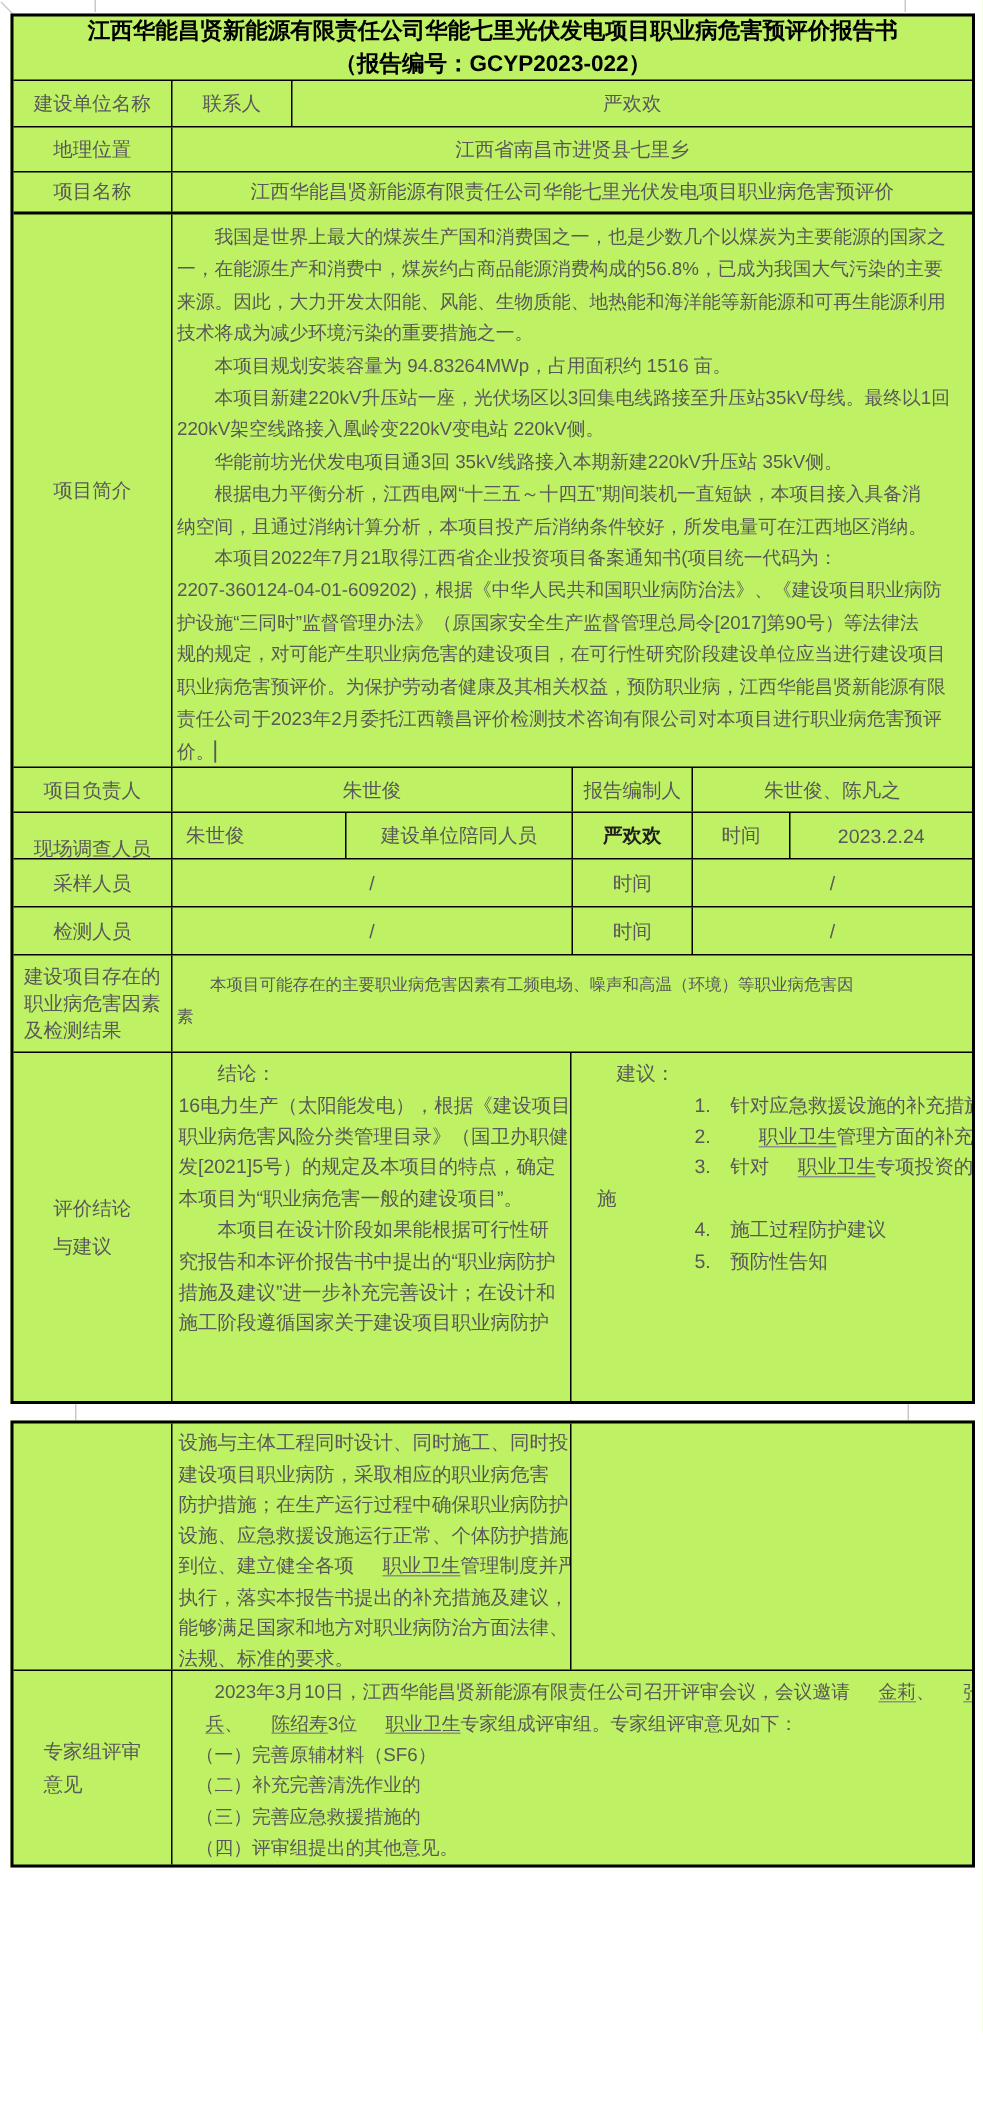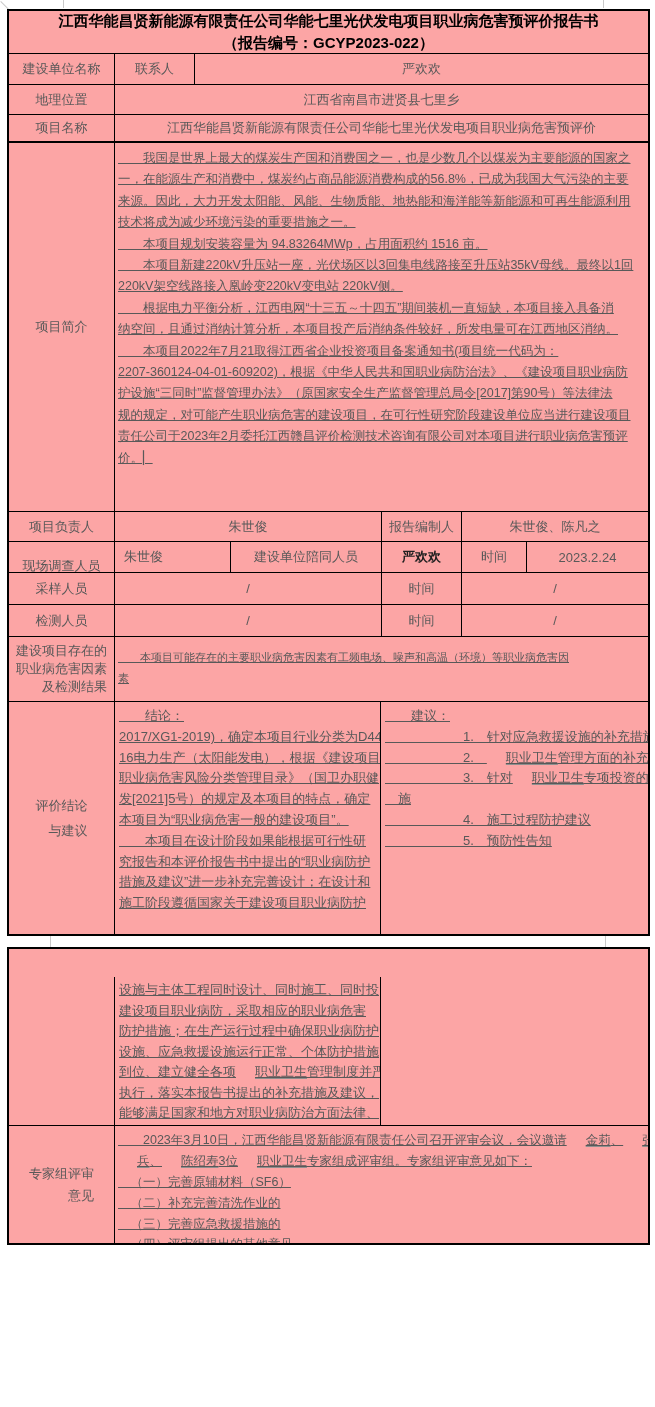--- a/index.html
+++ b/index.html
@@ -2,32 +2,32 @@
 <html><head>
 <meta charset="utf-8">
 <style>
   html,body{margin:0;padding:0;background:#fff;}
   .page{position:relative;width:655px;height:1407px;background:#ffffff;overflow:hidden;
         font-family:"Liberation Sans","DejaVu Sans",sans-serif;color:#595959;}
   .tick{position:absolute;width:1px;background:#c9c9c9;}
   .diag{position:absolute;left:1px;top:1px;width:11px;height:1px;background:#c9c9c9;
         transform:rotate(45deg);transform-origin:left top;}
   .tbl{position:absolute;left:7px;width:643px;border:2px solid #000;box-sizing:border-box;
-       display:flex;flex-direction:column;background:#fca5a5;}
+       display:flex;flex-direction:column;background:#bef264;}
   .row{display:flex;box-sizing:border-box;border-top:1px solid #000;min-height:0;}
   .row.first{border-top:none;}
   .cell{box-sizing:border-box;border-left:1px solid #000;overflow:hidden;min-width:0;}
   .cell.cfirst{border-left:none;}
-  .label{display:flex;align-items:center;justify-content:center;text-align:right;
+  .label{display:flex;align-items:center;justify-content:center;text-align:left;
          font-size:13px;line-height:18px;white-space:pre-line;}
   .val-c{display:flex;align-items:center;justify-content:center;text-align:center;font-size:13px;}
   .val-l{display:flex;align-items:center;font-size:13px;padding-left:9px;}
   .title-row{flex-direction:column;align-items:center;justify-content:center;
              font-weight:bold;color:#000;font-size:15px;line-height:22px;text-align:center;}
-  .lines > div{white-space:pre;text-decoration:underline;}
+  .lines > div{white-space:pre;}
   .u{text-decoration:underline;text-decoration-color:#8f8f8f;text-underline-offset:2px;padding-left:19px;}
   .bold{font-weight:bold;color:#1f1f1f;}
 </style>
 </head>
 <body>
 
 <div class="page">
 
   <div class="diag"></div>
   <div class="tick" style="left:63px;top:0;height:8px;"></div>
@@ -59,26 +59,28 @@
     <div class="row" style="height:370px;border-top-width:2px;">
       <div class="cell cfirst label" style="width:105px;">项目简介</div>
       <div class="cell lines" style="flex:1;padding:5px 1px 0 3px;font-size:12.5px;line-height:21.4px;">
           <div><span>　　我国是世界上最大的煤炭生产国和消费国之一，也是少数几个以煤炭为主要能源的国家之</span></div>
           <div><span>一，在能源生产和消费中，煤炭约占商品能源消费构成的56.8%，已成为我国大气污染的主要</span></div>
           <div><span>来源。因此，大力开发太阳能、风能、生物质能、地热能和海洋能等新能源和可再生能源利用</span></div>
           <div><span>技术将成为减少环境污染的重要措施之一。</span></div>
           <div><span>　　本项目规划安装容量为 94.83264MWp，占用面积约 1516 亩。</span></div>
           <div><span>　　本项目新建220kV升压站一座，光伏场区以3回集电线路接至升压站35kV母线。最终以1回</span></div>
           <div><span>220kV架空线路接入凰岭变220kV变电站 220kV侧。</span></div>
+          <div><span>　　华能前坊光伏发电项目通3回 35kV线路接入本期新建220kV升压站 35kV侧。</span></div>
           <div><span>　　根据电力平衡分析，江西电网“十三五～十四五”期间装机一直短缺，本项目接入具备消</span></div>
           <div><span>纳空间，且通过消纳计算分析，本项目投产后消纳条件较好，所发电量可在江西地区消纳。</span></div>
           <div><span>　　本项目2022年7月21取得江西省企业投资项目备案通知书(项目统一代码为：</span></div>
           <div><span>2207-360124-04-01-609202)，根据《中华人民共和国职业病防治法》、《建设项目职业病防</span></div>
           <div><span>护设施“三同时”监督管理办法》（原国家安全生产监督管理总局令[2017]第90号）等法律法</span></div>
           <div><span>规的规定，对可能产生职业病危害的建设项目，在可行性研究阶段建设单位应当进行建设项目</span></div>
+          <div><span>职业病危害预评价。为保护劳动者健康及其相关权益，预防职业病，江西华能昌贤新能源有限</span></div>
           <div><span>责任公司于2023年2月委托江西赣昌评价检测技术咨询有限公司对本项目进行职业病危害预评</span></div>
           <div><span>价。▏</span></div>
         </div>
     </div>
 
     <div class="row" style="height:30px;">
       <div class="cell cfirst label" style="width:105px;">项目负责人</div>
       <div class="cell val-c" style="width:267px;">朱世俊</div>
       <div class="cell label" style="width:80px;">报告编制人</div>
       <div class="cell val-c" style="flex:1;">朱世俊、陈凡之</div>
@@ -115,21 +117,20 @@
           <div><span>　　本项目可能存在的主要职业病危害因素有工频电场、噪声和高温（环境）等职业病危害因</span></div>
           <div><span>素</span></div>
         </div>
     </div>
 
     <div class="row" style="height:233px;">
       <div class="cell cfirst label" style="width:105px;line-height:25px;">评价结论
 与建议</div>
       <div class="cell lines" style="width:266px;padding:4px 1px 0 4px;font-size:13px;line-height:20.8px;">
           <div><span>　　结论：</span></div>
-          <div><span>2017/XG1-2019)，确定本项目行业分类为D44</span></div>
           <div><span>16电力生产（太阳能发电），根据《建设项目</span></div>
           <div><span>职业病危害风险分类管理目录》（国卫办职健</span></div>
           <div><span>发[2021]5号）的规定及本项目的特点，确定</span></div>
           <div><span>本项目为“职业病危害一般的建设项目”。</span></div>
           <div><span>　　本项目在设计阶段如果能根据可行性研</span></div>
           <div><span>究报告和本评价报告书中提出的“职业病防护</span></div>
           <div><span>措施及建议”进一步补充完善设计；在设计和</span></div>
           <div><span>施工阶段遵循国家关于建设项目职业病防护</span></div>
         </div>
       <div class="cell lines" style="flex:1;padding:4px 1px 0 4px;font-size:13px;line-height:20.8px;">
@@ -142,21 +143,21 @@
           <div><span>　　　　　　5.　预防性告知</span></div>
         </div>
     </div>
   </div>
 
   <div class="tick" style="left:50px;top:936px;height:11px;"></div>
   <div class="tick" style="left:605px;top:936px;height:11px;"></div>
 
   <div class="tbl" style="top:947px;height:298px;">
 
-    <div class="row first" style="height:164px;margin-top:28px;">
+    <div class="row first" style="height:164px;">
       <div class="cell cfirst label" style="width:105px;"></div>
       <div class="cell lines" style="width:266px;padding:3px 1px 0 4px;font-size:13px;line-height:20.5px;">
           <div><span>设施与主体工程同时设计、同时施工、同时投</span></div>
           <div><span>建设项目职业病防，采取相应的职业病危害</span></div>
           <div><span>防护措施；在生产运行过程中确保职业病防护</span></div>
           <div><span>设施、应急救援设施运行正常、个体防护措施</span></div>
           <div><span>到位、建立健全各项</span><span class="u">职业卫生</span><span>管理制度并严格</span></div>
           <div><span>执行，落实本报告书提出的补充措施及建议，</span></div>
           <div><span>能够满足国家和地方对职业病防治方面法律、</span></div>
           <div><span>法规、标准的要求。</span></div>

